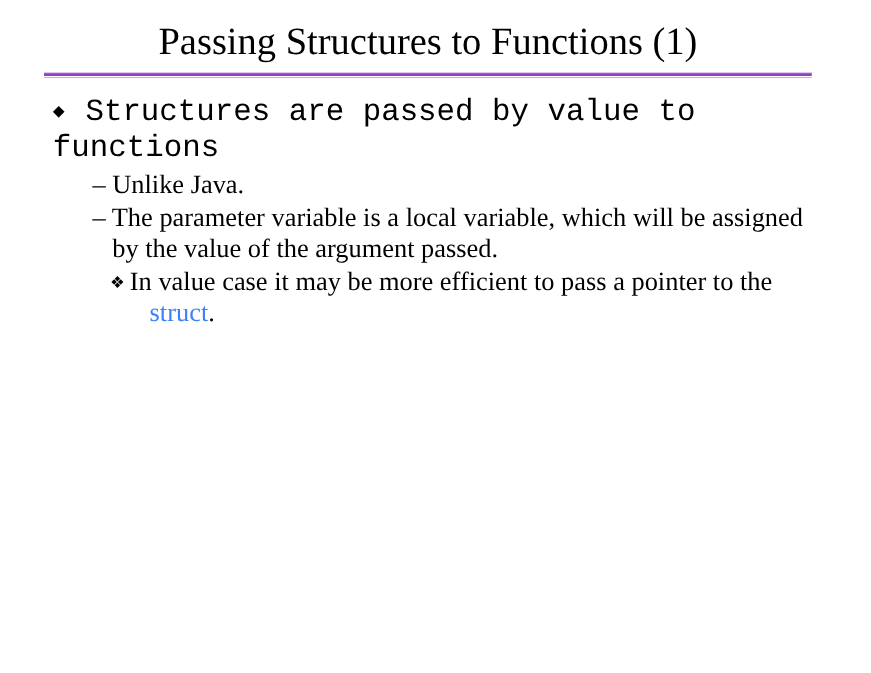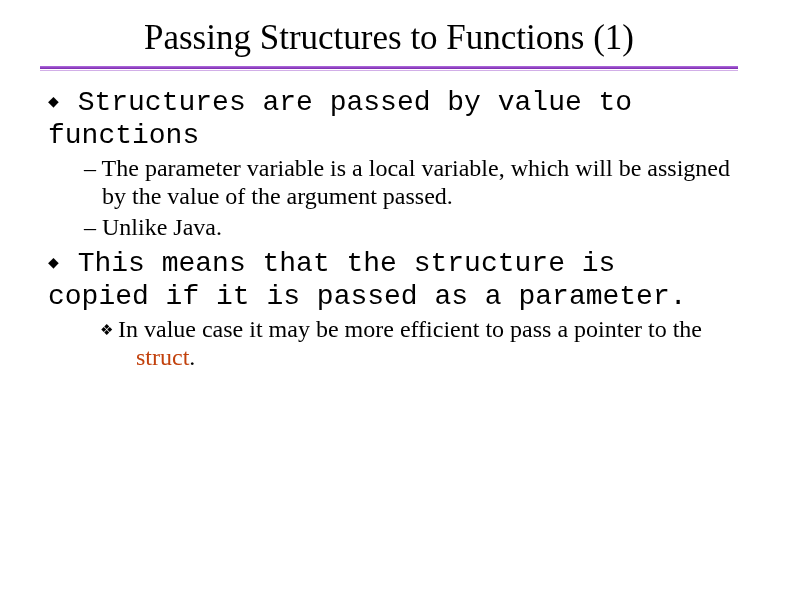--- a/index.html
+++ b/index.html
@@ -84,21 +84,21 @@
   .l3 .diamond {
     display: inline-block;
     color: #000;
     font-size: 15px;
     line-height: 0;
     position: relative;
     top: -2px;
     margin-right: 0;
   }
   .struct {
-    color: #c2410c;
+    color: #3b82f6;
   }
 </style>
 </head>
 <body>
 
 <div class="slide">
 
   <h1 class="title">Passing Structures to Functions (1)</h1>
 
   <div class="title-rule">
@@ -106,29 +106,25 @@
     <div class="line-bottom"></div>
   </div>
 
   <div class="body">
 
     <div class="l1">
       <span class="bullet">◆</span>
       <span class="text">Structures are passed by value to functions</span>
     </div>
     <div class="l2">
+      <span class="dash">– </span><span>Unlike Java.</span>
+    </div>
+    <div class="l2">
       <span class="dash">– </span><span>The parameter variable is a local variable, which will be assigned by the value of the argument passed.</span>
     </div>
-    <div class="l2">
-      <span class="dash">– </span><span>Unlike Java.</span>
-    </div>
 
-    <div class="l1">
-      <span class="bullet">◆</span>
-      <span class="text">This means that the structure is copied if it is passed as a parameter.</span>
-    </div>
     <div class="l3">
       <span class="diamond">❖</span><span>In value case it may be more efficient to pass a pointer to the </span><span class="struct">struct</span><span>.</span>
     </div>
 
 
   </div>
 </div>
 
 </body></html>

